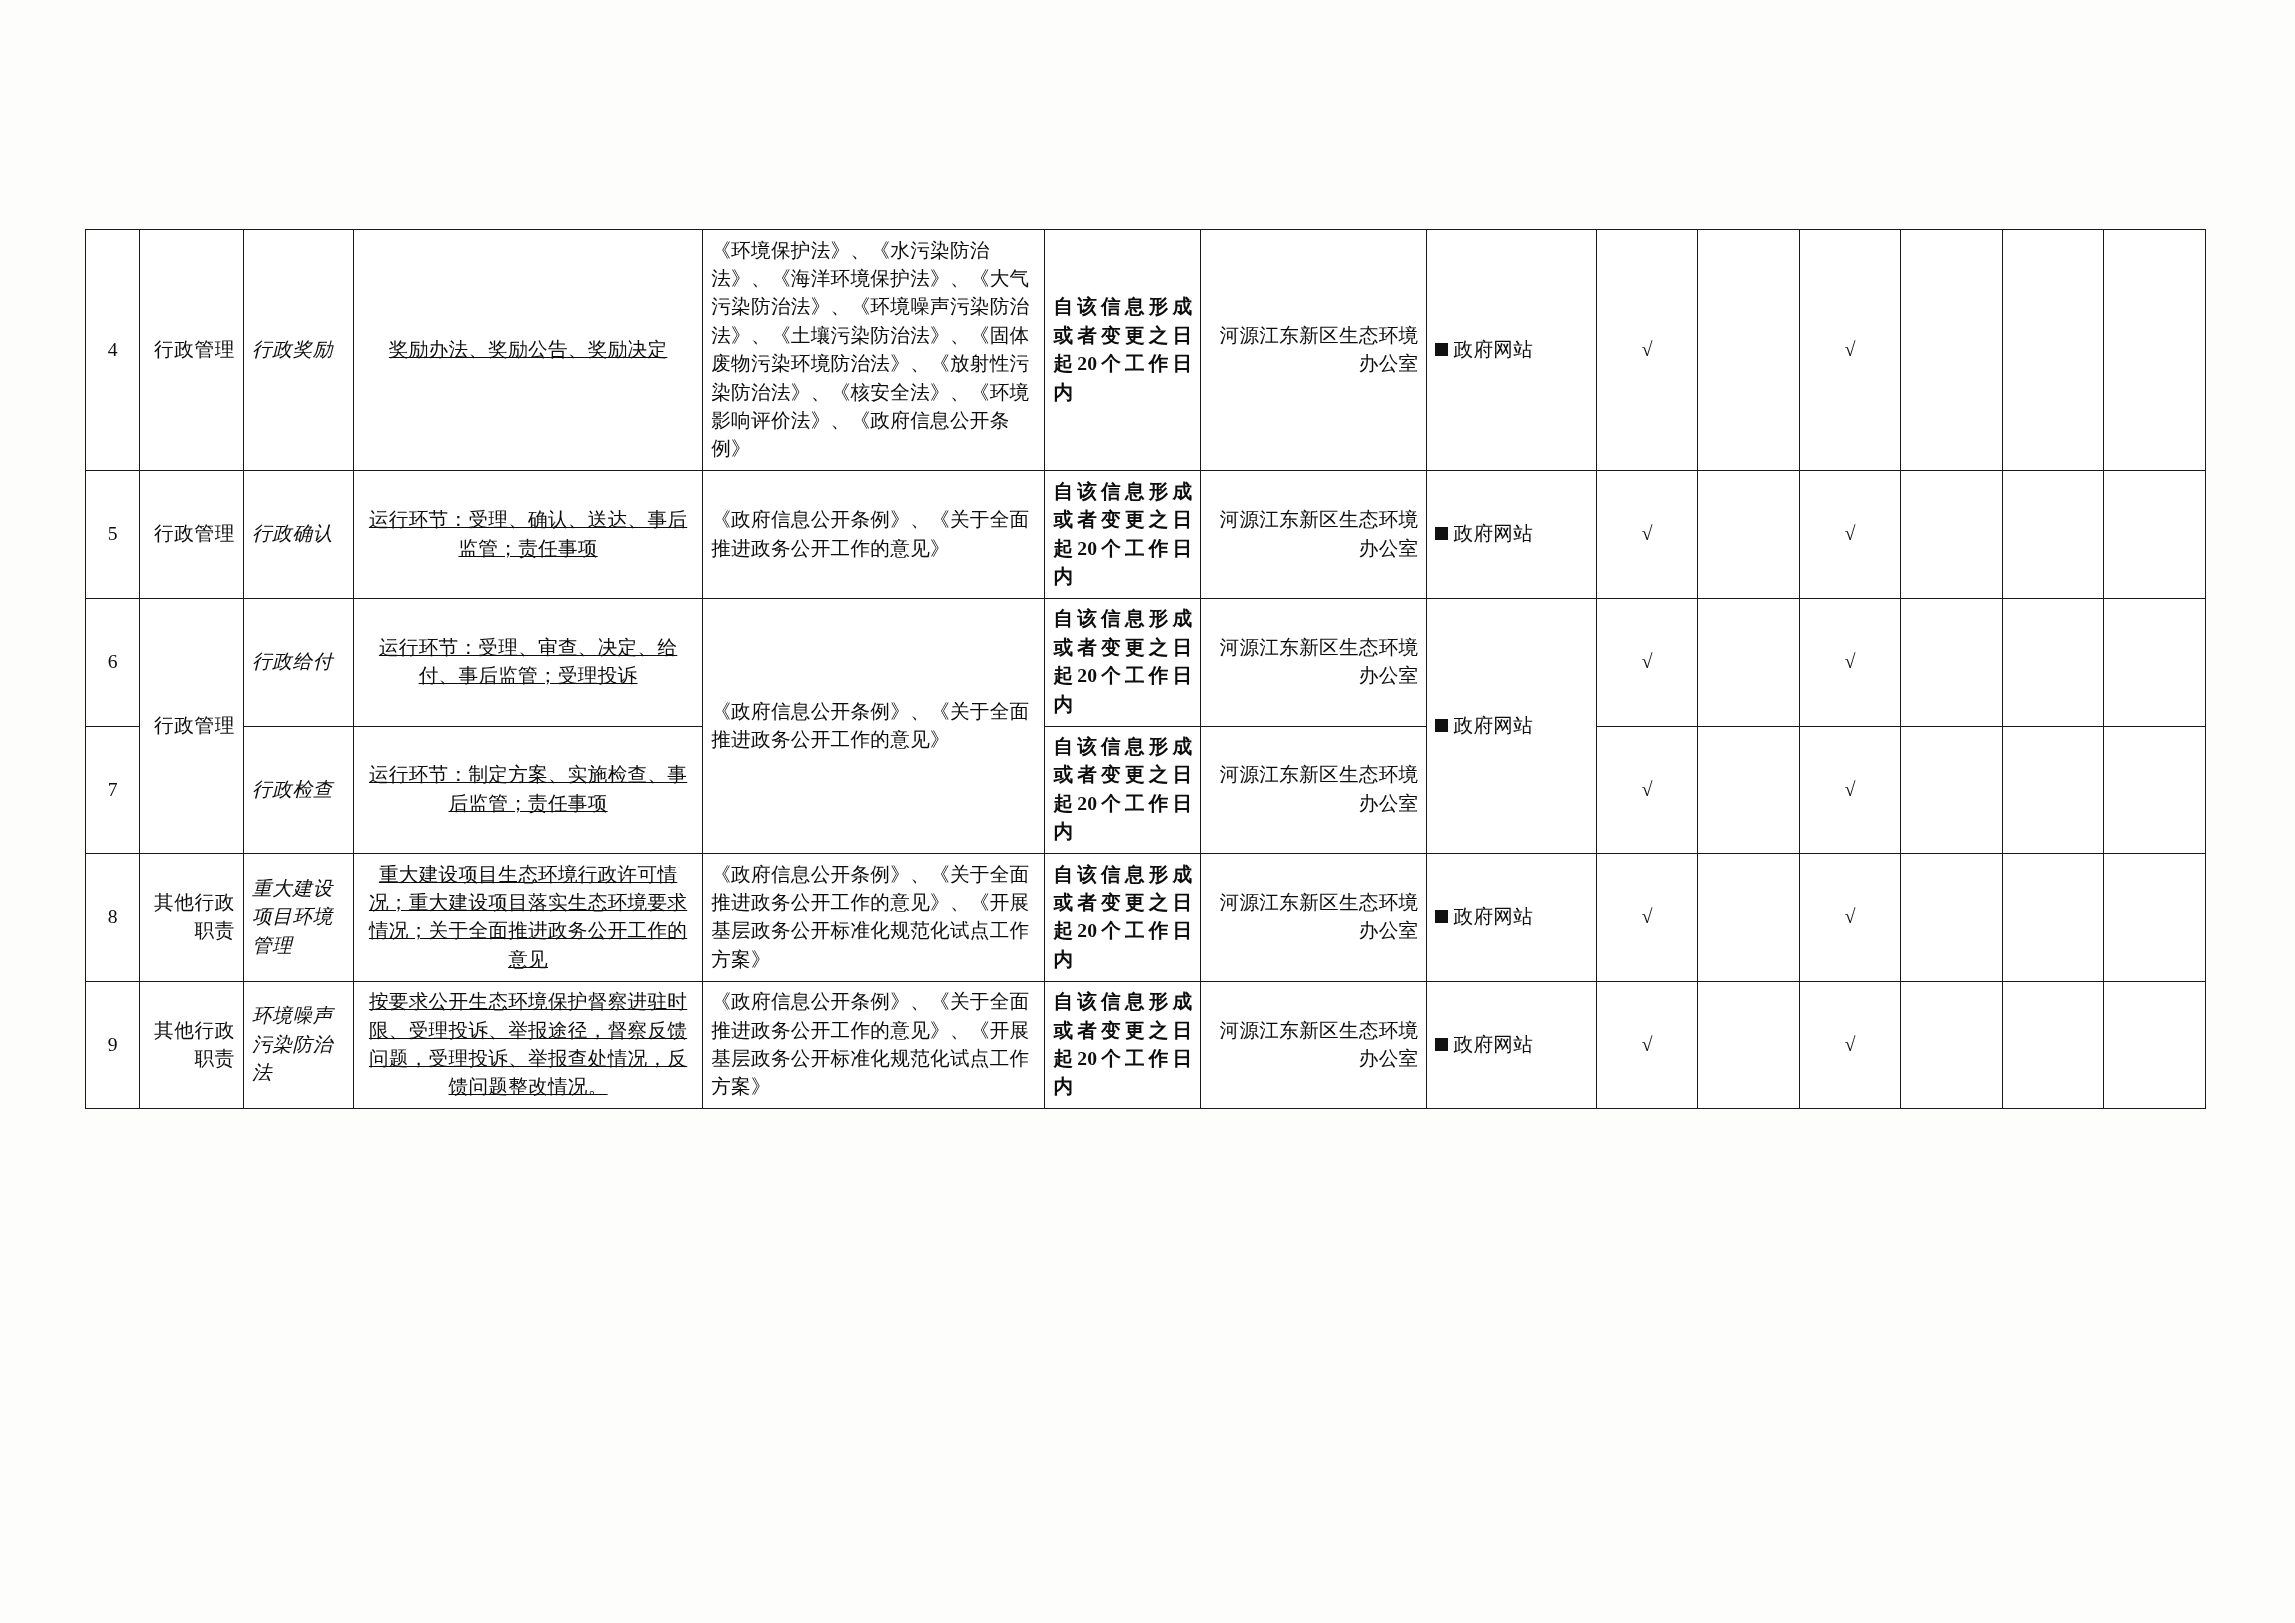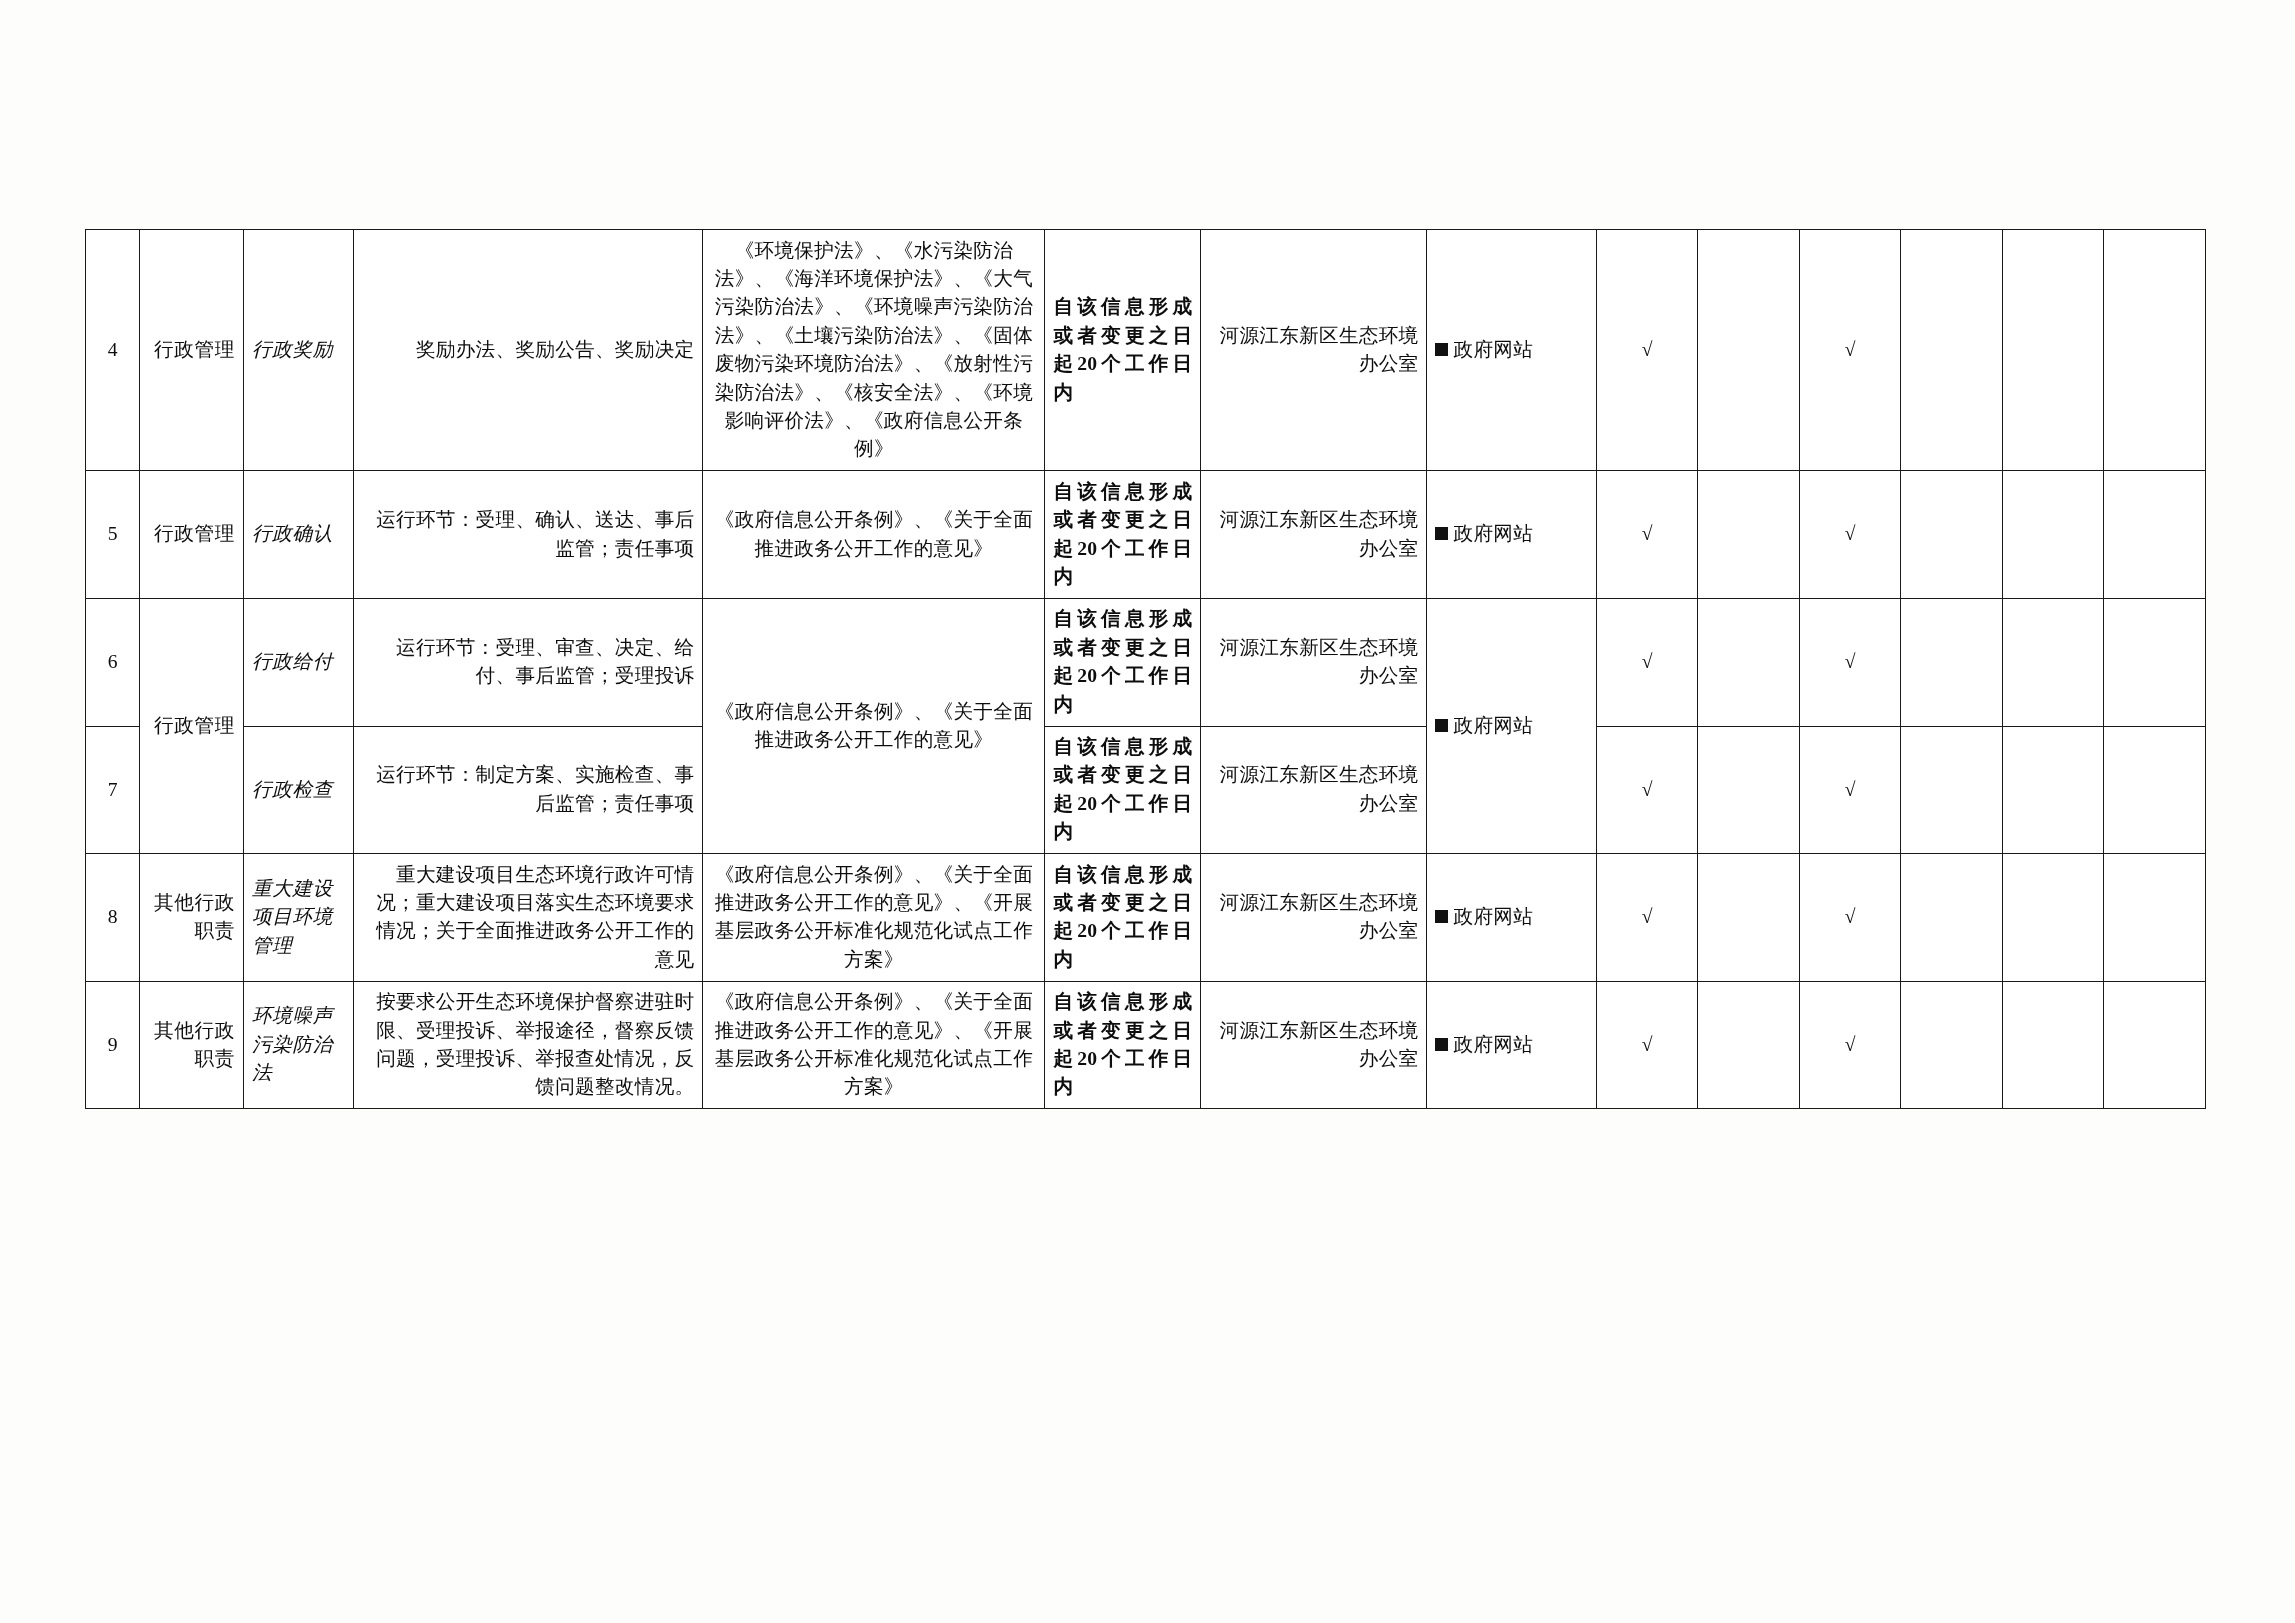--- a/index.html
+++ b/index.html
@@ -39,22 +39,22 @@
     vertical-align: middle;
     padding: 6.5px 7.9px;
     font-size: 19.6px;
     line-height: 1.45;
     font-family: "Liberation Serif", serif;
     color: #0d0d0d;
   }
   .c-idx { text-align: center; font-size: 20px; }
   .c-cat { text-align: right; font-size: 20px; letter-spacing: 0.7px; }
   .c-item { text-align: left; font-size: 20px; letter-spacing: 0.7px; font-style: italic; }
-  .c-content { text-align: right; font-size: 19.6px; letter-spacing: 0.3px; }
-  .c-basis { text-align: center; font-size: 19.6px; letter-spacing: 0.3px; }
+  .c-content { text-align: center; font-size: 19.6px; letter-spacing: 0.3px; text-decoration: underline; }
+  .c-basis { text-align: left; font-size: 19.6px; letter-spacing: 0.3px; }
   .c-time { text-align: justify; text-align-last: justify; font-size: 19px; letter-spacing: 0.3px; line-height: 1.5; font-weight: bold; }
   .c-org { text-align: right; vertical-align: top; font-size: 19.6px; letter-spacing: 0.3px; }
   .c-channel { text-align: left; font-size: 19.6px; letter-spacing: 0.3px; white-space: nowrap; }
   .c-mark { text-align: center; font-size: 22px; }
   .sq { display: inline-block; width: 13px; height: 13px; background: #111; margin-right: 5.2px; vertical-align: middle; position: relative; top: -2px; }
 
   
   col.w-idx { width: 52px; }
   col.w-cat { width: 99px; }
   col.w-item { width: 105px; }

